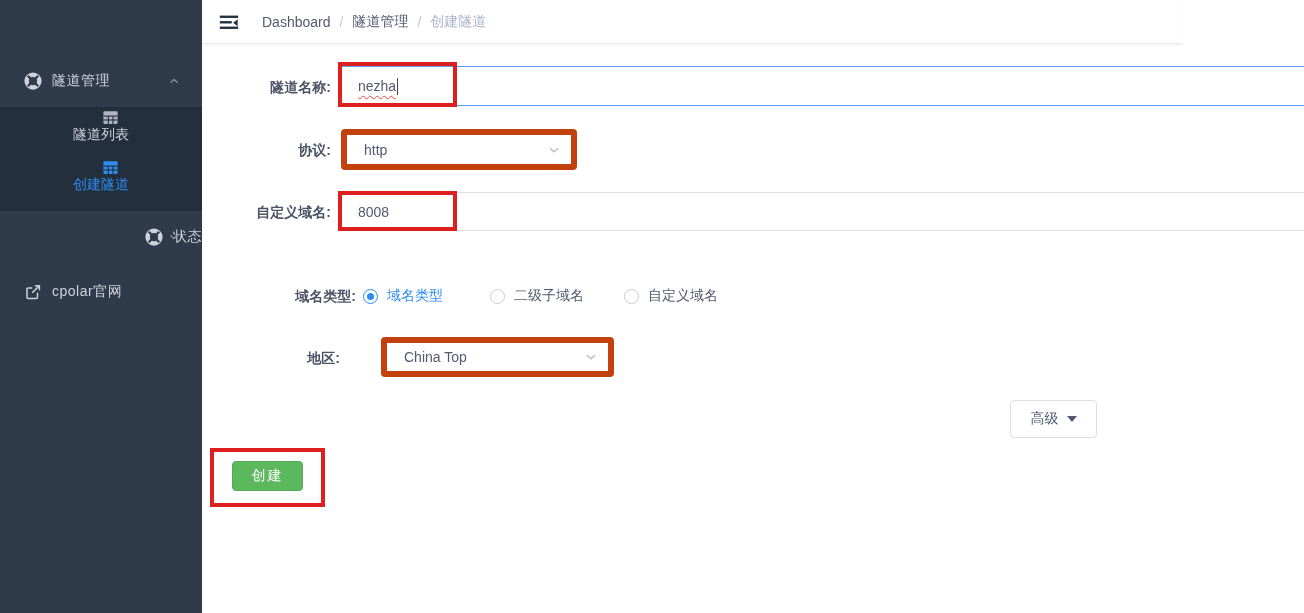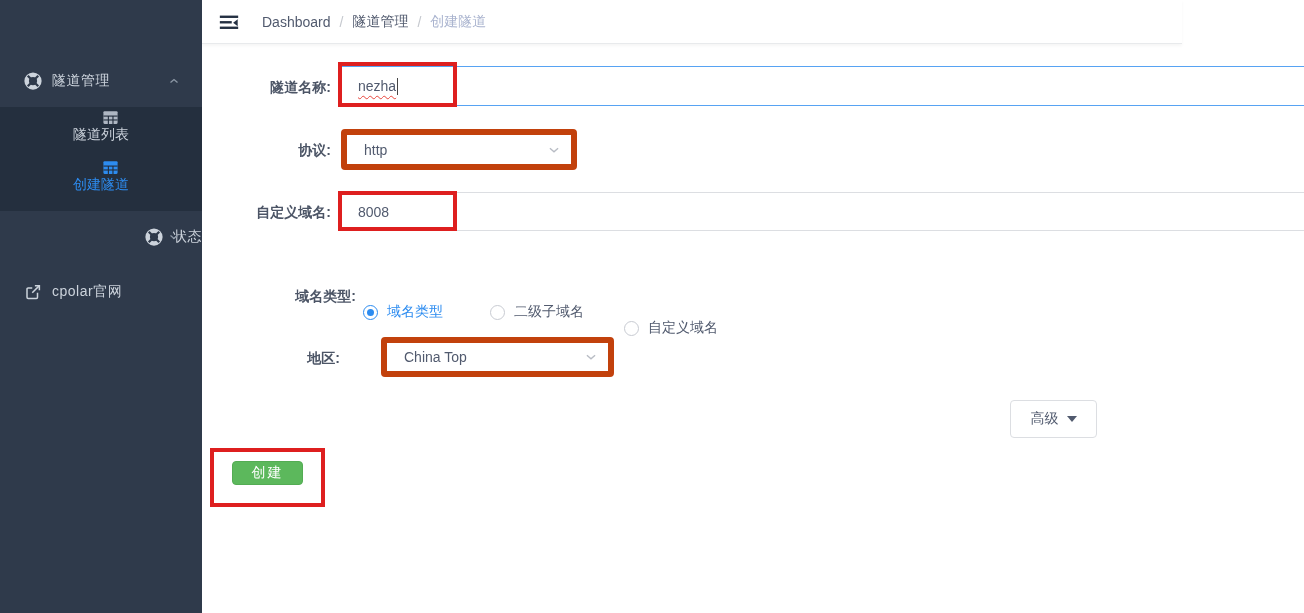--- a/index.html
+++ b/index.html
@@ -43,21 +43,21 @@
   .radio { display:flex; align-items:center; cursor:pointer; }
   .radio .circle { width:15px; height:15px; border-radius:50%; border:1px solid #c8cbd2; background:#fff; position:relative; flex:0 0 auto; }
   .radio.checked .circle { border-color:#2d8cf0; }
   .radio.checked .circle::after { content:""; position:absolute; left:3px; top:3px; width:7px; height:7px; border-radius:50%; background:#2d8cf0; }
   .radio .rlbl { margin-left:9px; color:#515a6e; }
   .radio.checked .rlbl { color:#2d8cf0; }
 
   .adv-btn { position:absolute; left:1010px; top:400px; width:87px; height:38px; border:1px solid #dcdee2; border-radius:4px; background:#fff; display:flex; align-items:center; justify-content:center; gap:8px; color:#515a6e; cursor:pointer; }
   .caret-down { width:0; height:0; border-left:5px solid transparent; border-right:5px solid transparent; border-top:6px solid #515a6e; }
 
-  .create-btn { position:absolute; left:232px; top:461px; width:71px; height:24px; background:#5cb85c; border:1px solid #53ac53; border-radius:4px; color:#fff; display:flex; align-items:center; justify-content:center; letter-spacing:2px; cursor:pointer; }
+  .create-btn { position:absolute; left:232px; top:461px; width:71px; height:30px; background:#5cb85c; border:1px solid #53ac53; border-radius:4px; color:#fff; display:flex; align-items:center; justify-content:center; letter-spacing:2px; cursor:pointer; }
 
   .anno { position:absolute; border:4px solid #de1f1f; background:transparent; z-index:9; pointer-events:none; }
 </style>
 </head>
 <body>
 
 <div class="sidebar">
 
 
   <div class="side-item" style="top:57px;">
@@ -185,21 +185,21 @@
   <div class="flabel" style="right:948px; top:288px;">域名类型:</div>
   <div class="radio-group" style="left:363px; top:287px;">
     <span class="radio checked">
       <span class="circle"></span>
       <span class="rlbl">域名类型</span>
     </span>
     <span class="radio" style="margin-left:47px;">
       <span class="circle"></span>
       <span class="rlbl">二级子域名</span>
     </span>
-    <span class="radio" style="margin-left:40px;margin-top:32px;">
+    <span class="radio" style="margin-left:40px;">
       <span class="circle"></span>
       <span class="rlbl">自定义域名</span>
     </span>
   </div>
 
   <div class="flabel" style="right:964px; top:350px;">地区:</div>
   <div class="selectbox" style="left:381px; top:337px; width:233px; height:40px;">
     <span>China Top</span>
     <span class="sel-chev">
       <svg viewBox="0 0 24 24" fill="none" stroke="currentColor" stroke-width="2.4">

